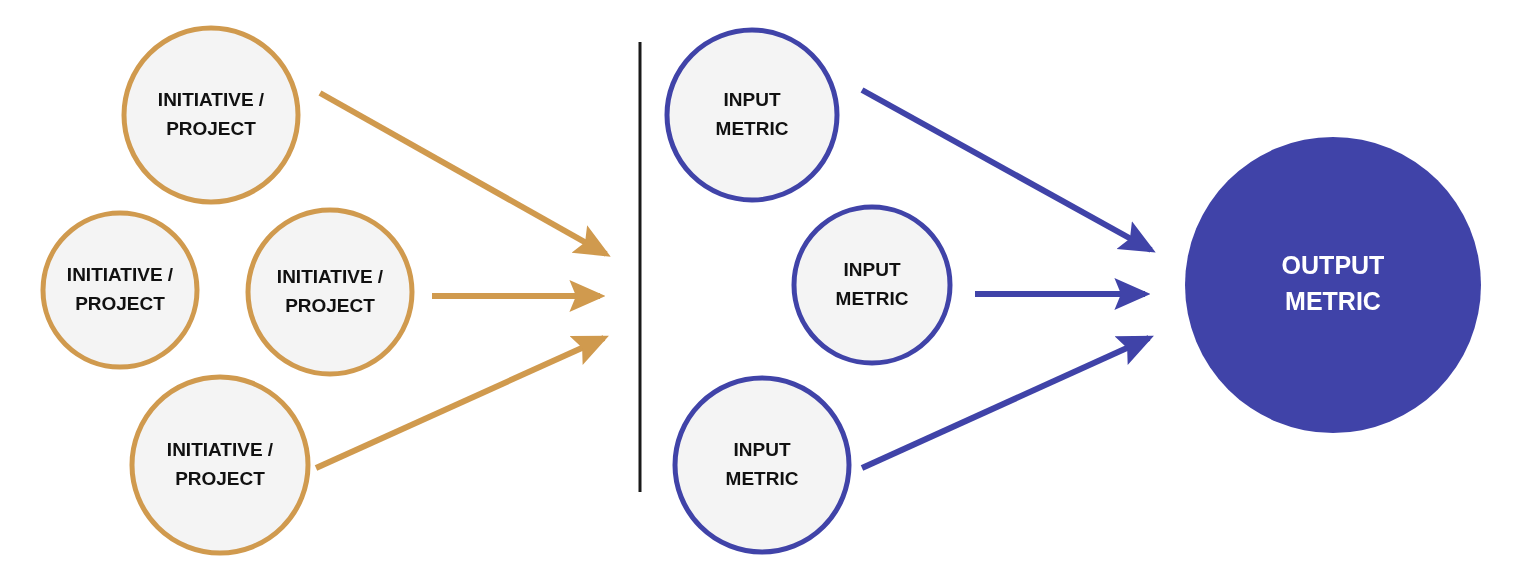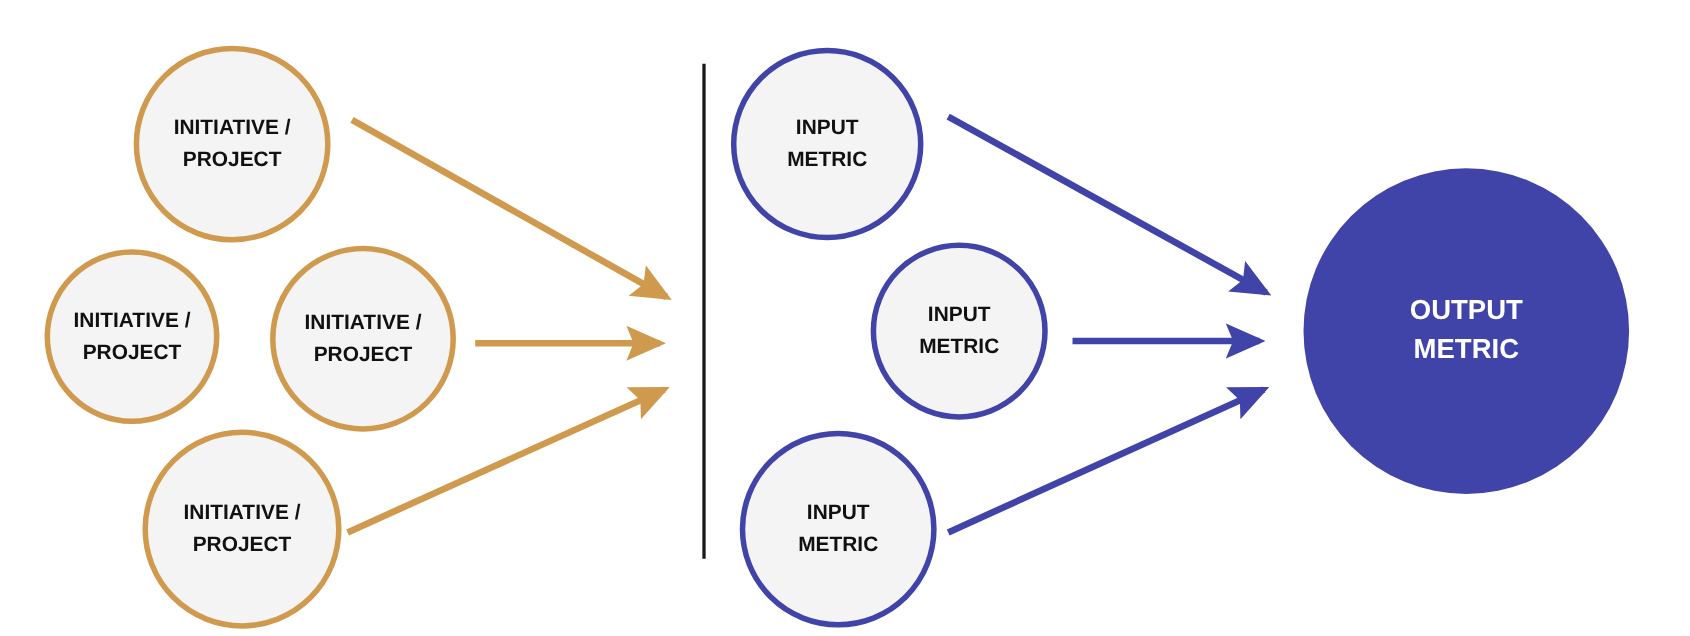--- a/index.html
+++ b/index.html
@@ -12,21 +12,20 @@
     width: 1536px;
     height: 578px;
     overflow: hidden;
     font-family: "Liberation Sans", sans-serif;
   }
   #diagram-root {
     position: relative;
     width: 1536px;
     height: 449px;
     background: #ffffff;
-    margin-top: 16px;
   }
   svg.canvas {
     position: absolute;
     top: 0;
     left: 0;
     width: 1536px;
     height: 578px;
     display: block;
   }
   .node-label {

